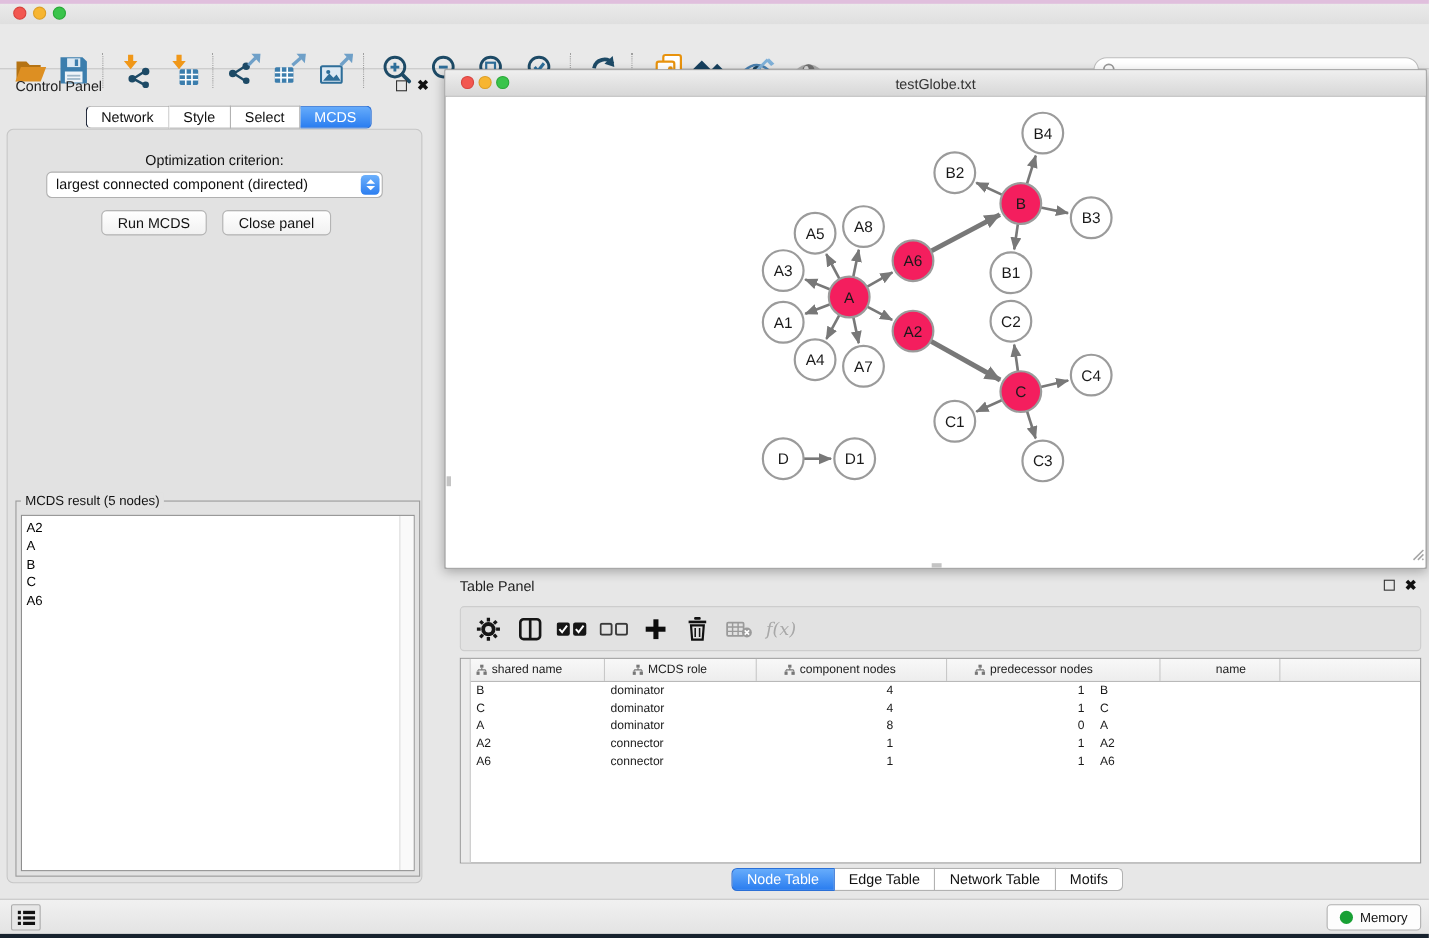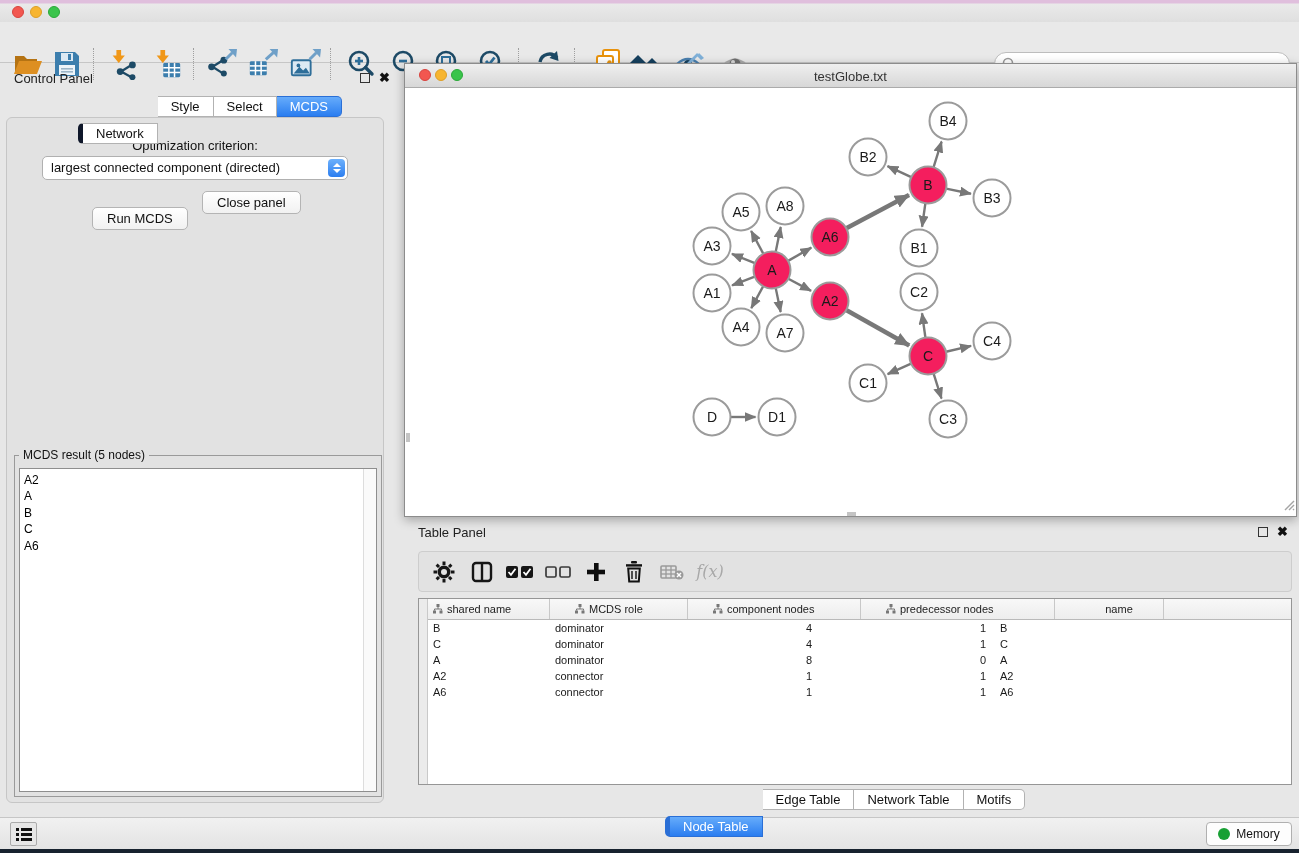--- a/index.html
+++ b/index.html
@@ -23,21 +23,21 @@
   .searchbox input{border:none;outline:none;flex:1;height:18px;font-size:12px;background:transparent;font-family:"Liberation Sans",sans-serif;}
 
   
   .cp-title{position:absolute;left:14px;top:71px;font-size:13px;color:#222;}
   .panel-icons{position:absolute;display:flex;gap:9px;align-items:center;}
   .float-ico{width:10px;height:10px;border:1.5px solid #333;display:inline-block;}
   .close-ico{font-size:13px;font-weight:bold;color:#111;line-height:10px;}
   .tabpane{position:absolute;left:6px;top:117px;width:378px;height:686px;background:#e2e2e2;border:1px solid #c6c6c6;border-radius:6px;}
   .segwrap{position:absolute;display:flex;z-index:5;}
   .seg{background:#fff;border:1px solid #b2b2b2;border-left:none;padding:0 13px;font-size:13px;height:21px;line-height:20px;color:#111;}
-  .seg:first-child{border-left:5px solid #0f172a;border-radius:5px 0 0 5px;margin-top:27px;}
+  .seg:first-child{border-left:1px solid #0f172a;border-radius:5px 0 0 5px;}
   .seg:last-child{border-radius:0 5px 5px 0;}
   .seg.active{background:linear-gradient(#66acfb,#2a7df0);border-color:#2a6fd6;color:#fff;}
   .opt-label{position:absolute;left:0;top:138px;width:390px;text-align:center;font-size:13px;color:#111;}
   .combo{position:absolute;left:42px;top:156px;width:306px;height:24px;background:#fff;border:1px solid #b0b0b0;border-radius:5px;font-size:13px;line-height:22px;padding-left:8px;color:#111;}
   .combo .stepper{position:absolute;right:2px;top:2px;width:17px;height:18px;border-radius:4px;background:linear-gradient(#6db1fc,#2c7ef0);display:flex;flex-direction:column;align-items:center;justify-content:center;gap:2px;}
   .tri-up{width:0;height:0;border-left:4px solid transparent;border-right:4px solid transparent;border-bottom:4px solid #fff;}
   .tri-dn{width:0;height:0;border-left:4px solid transparent;border-right:4px solid transparent;border-top:4px solid #fff;}
   .btn{position:absolute;height:23px;background:linear-gradient(#ffffff,#f1f1f1);border:1px solid #b4b4b4;border-radius:5px;font-size:13px;padding:0 14px;line-height:21px;color:#111;}
   .fieldset{position:absolute;left:14px;top:455px;width:368px;height:342px;border:1px solid #9a9a9a;padding-left:34px;}
   .fieldset .legend{position:absolute;top:-8px;left:4px;background:#e2e2e2;padding:0 4px;font-size:12px;color:#111;}
@@ -266,21 +266,21 @@
   </div>
 <div class="tabpane"></div>
 <div class="opt-label">Optimization criterion:</div>
 <div class="combo">
   <span>largest connected component (directed)</span>
   <span class="stepper">
       <span class="tri-up"></span>
       <span class="tri-dn"></span>
     </span>
 </div>
-<button class="btn" style="left:92px;top:207px">Run MCDS</button>
+<button class="btn" style="left:92px;top:191px">Run MCDS</button>
 <button class="btn" style="left:202px;top:191px">Close panel</button>
 <div class="fieldset">
   <span class="legend">MCDS result (5 nodes)</span>
   <div class="listbox">
     <div class="items" id="mcds-items">
         <div>A2</div>
         <div>A</div>
         <div>B</div>
         <div>C</div>
         <div>A6</div>

